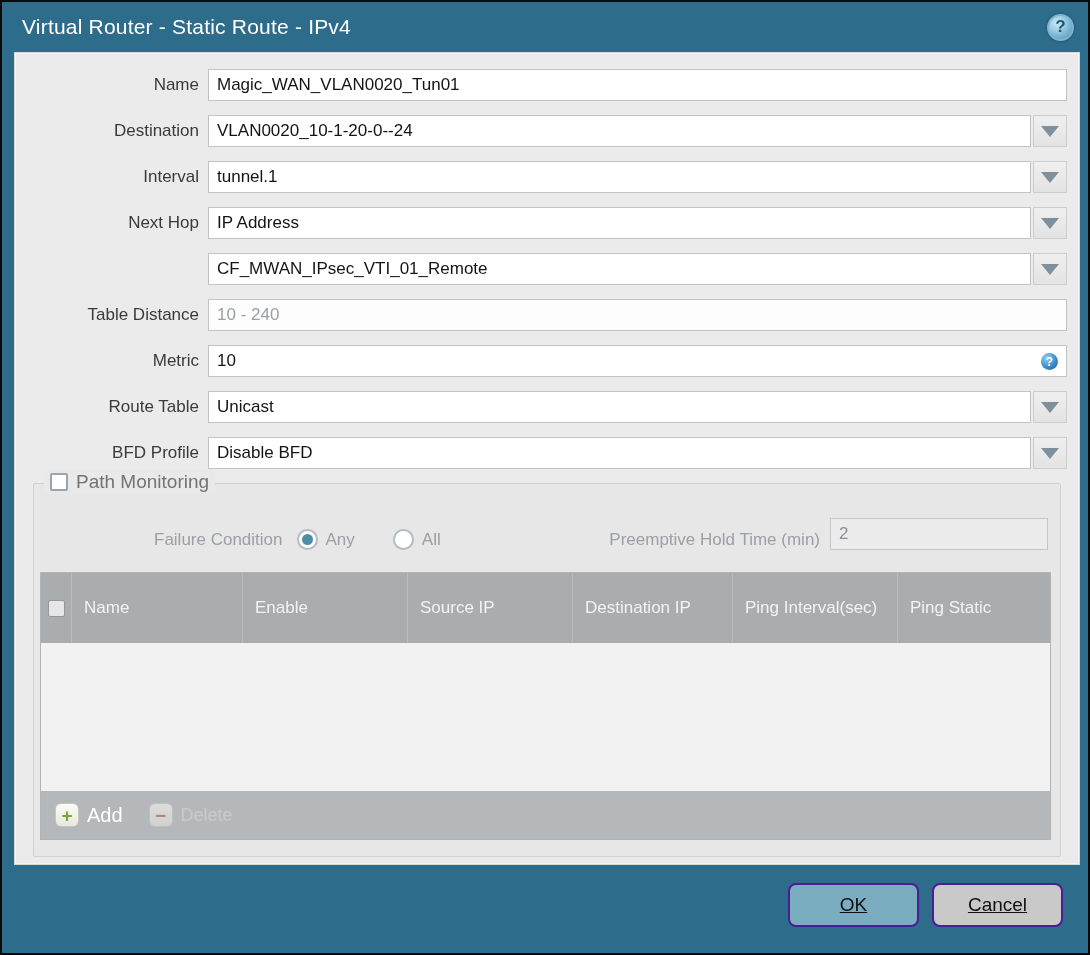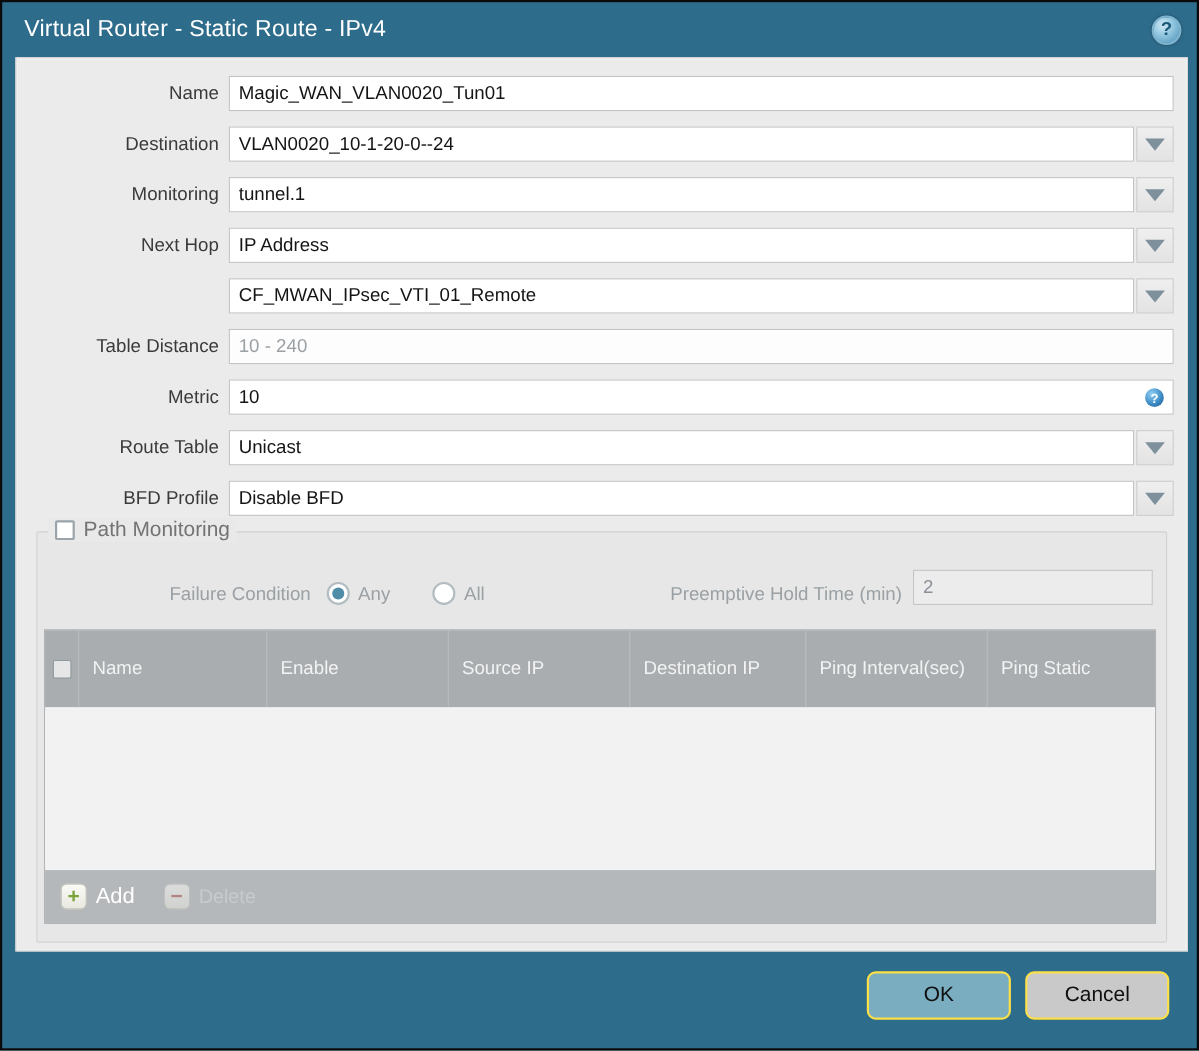--- a/index.html
+++ b/index.html
@@ -164,25 +164,26 @@
     font-size:19px; font-weight:bold; line-height:1;
   }
   .plus { color:#7aa33a; }
   .minus { color:#b25858; }
   .add-label { color:#ffffff; font-size:20px; }
   .tbtn.disabled { opacity:0.55; cursor:default; }
   .delete-label { color:#d7dadc; font-size:18px; }
   
   .btn {
     position:absolute; height:44px; width:131px;
-    border:2px solid #fde047; border-radius:8px;
+    border:2px solid #4c1d95; border-radius:8px;
     font-family:"Liberation Sans", sans-serif;
     font-size:19px; color:#101010;
     display:flex; align-items:center; justify-content:center;
     cursor:pointer;
+    text-decoration:underline;
   }
   .btn-ok { left:786px; top:881px; background:#7badc1; }
   .btn-cancel { left:930px; top:881px; background:#c9c9c9; }
 </style>
 </head>
 <body>
 
 <div class="dialog">
 
   <div class="titlebar">
@@ -205,21 +206,21 @@
         <div class="flabel">Destination</div>
         <div class="fctrl">
           <input class="tinput no-icon" type="text" value="VLAN0020_10-1-20-0--24" style="">
           <div class="dd-btn">
             <div class="dd-arrow"></div>
           </div>
         </div>
       </div>
 
       <div class="frow">
-        <div class="flabel">Monitoring</div>
+        <div class="flabel">Interval</div>
         <div class="fctrl">
           <input class="tinput no-icon" type="text" value="tunnel.1" style="">
           <div class="dd-btn">
             <div class="dd-arrow"></div>
           </div>
         </div>
       </div>
 
       <div class="frow">
         <div class="flabel">Next Hop</div>

